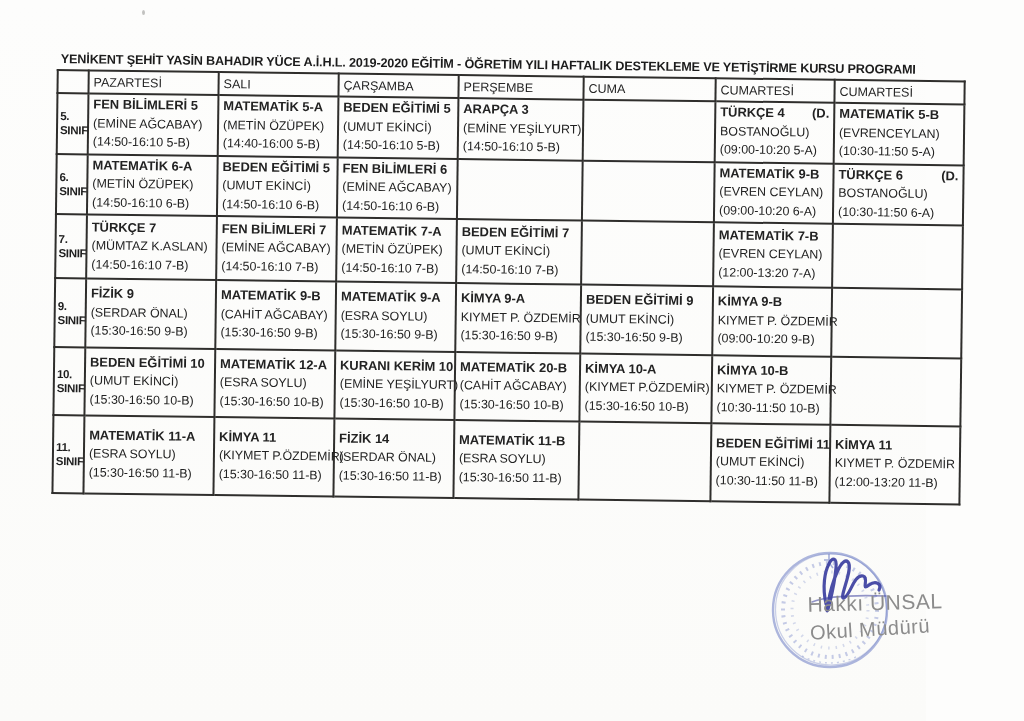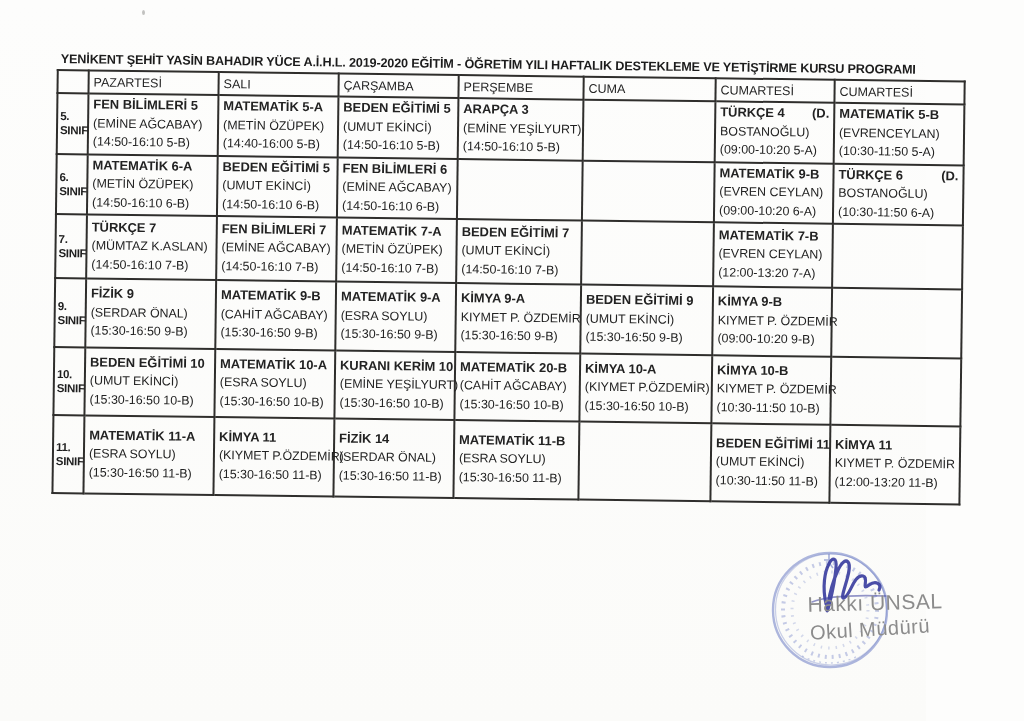--- a/index.html
+++ b/index.html
@@ -255,21 +255,21 @@
             <td class="grade-cell">
               <div>10.</div>
               <div>SINIF</div>
             </td>
             <td class="lesson-cell">
               <div class="line course">BEDEN EĞİTİMİ 10</div>
               <div class="line">(UMUT EKİNCİ)</div>
               <div class="line">(15:30-16:50 10-B)</div>
             </td>
             <td class="lesson-cell">
-              <div class="line course">MATEMATİK 10-A</div>
+              <div class="line course">MATEMATİK 12-A</div>
               <div class="line">(ESRA SOYLU)</div>
               <div class="line">(15:30-16:50 10-B)</div>
             </td>
             <td class="lesson-cell">
               <div class="line course">KURANI KERİM 10</div>
               <div class="line">(EMİNE YEŞİLYURT)</div>
               <div class="line">(15:30-16:50 10-B)</div>
             </td>
             <td class="lesson-cell">
               <div class="line course">MATEMATİK 20-B</div>

